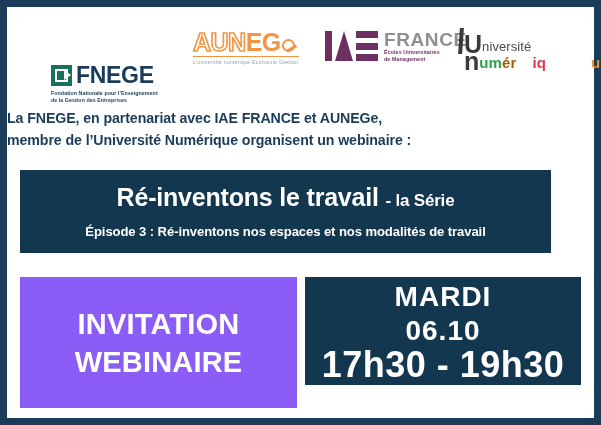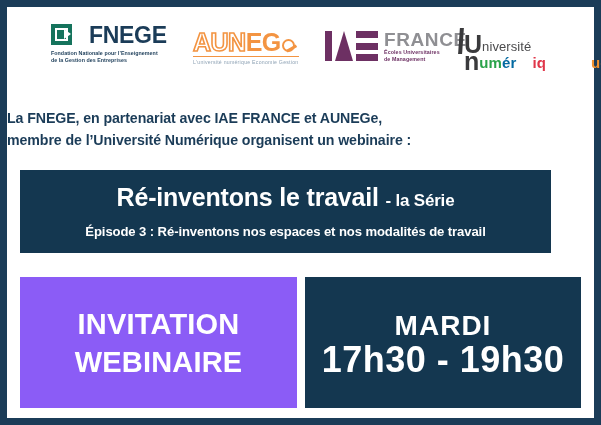--- a/index.html
+++ b/index.html
@@ -16,21 +16,21 @@
   }
 
   
   .logos{
     position:absolute;left:0;top:8px;width:587px;height:62px;
   }
   .logo{position:absolute;top:0;}
 
   
   .fnege{left:44px;top:9px;width:140px;}
-  .fnege-top{display:flex;gap:17px;}
+  .fnege-top{display:flex;align-items:center;gap:4px;margin-top:40px;}
   .fnege-mark{
     width:21px;height:21px;background:#15735c;position:relative;
   }
   .fnege-mark:after{
     content:"";position:absolute;left:4px;top:4px;
     width:13px;height:13px;border:2px solid #ffffff;box-sizing:border-box;
   }
   .fnege-mark:before{
     content:"";position:absolute;left:13px;top:5px;
     width:0;height:0;border-top:5px solid transparent;
@@ -96,21 +96,21 @@
   .unum-bigU, .unum-bigN{
     font-size:25px;font-weight:bold;color:#3a3a3c;line-height:20px;
   }
   .unum-bar{
     width:4px;height:26px;background:#3a3a3c;margin-right:1px;
     transform:skewX(-4deg);
   }
   .unum-r1 .rest{font-size:13px;color:#4b4b4d;line-height:14px;letter-spacing:0.1px;}
   .unum-r2{margin-top:-3px;margin-left:5px;}
   .unum-r2 .c{font-size:15px;font-weight:bold;line-height:16px;letter-spacing:0.1px;}
-  .c1{color:#2aa34a;} .c2{color:#0369a1;} .c3{color:#e0374a;margin-left:16px;} .c4{color:#f0922f;padding-left:45px;}
+  .c1{color:#2aa34a;} .c2{color:#a16207;} .c3{color:#e0374a;margin-left:16px;} .c4{color:#f0922f;padding-left:45px;}
 
   
   .intro{
     position:absolute;left:0;top:100px;width:587px;text-align:left;
     color:#1b3c58;font-size:14.2px;font-weight:bold;line-height:22px;
     letter-spacing:-0.1px;
   }
 
   
   .banner{
@@ -131,21 +131,21 @@
   .blocks{position:absolute;left:13px;top:270px;width:561px;height:131px;}
   .block-green{
     position:absolute;left:0;top:0;width:277px;height:131px;
     background:#8b5cf6;color:#ffffff;
     display:flex;flex-direction:column;align-items:center;justify-content:center;
   }
   .block-green div{
     font-size:29px;font-weight:bold;line-height:38px;letter-spacing:0.2px;
   }
   .block-navy{
-    position:absolute;left:285px;top:0;width:276px;height:131px;
+    position:absolute;left:285px;top:0;width:276px;height:108px;
     background:#143750;color:#ffffff;
     display:flex;flex-direction:column;align-items:center;justify-content:center;
   }
   .navy-l1{font-size:28px;font-weight:bold;line-height:34px;letter-spacing:1px;}
   .navy-l2{font-size:28px;font-weight:bold;line-height:34px;letter-spacing:1px;}
   .navy-l3{font-size:36px;font-weight:bold;line-height:34px;letter-spacing:0.5px;}
 </style>
 </head>
 <body>
 
@@ -222,17 +222,18 @@
     </div>
   </div>
 
   <div class="blocks">
     <div class="block-green">
       <div>INVITATION</div>
       <div>WEBINAIRE</div>
     </div>
     <div class="block-navy">
       <div class="navy-l1">MARDI</div>
+      <div class="navy-l2">06.10</div>
       <div class="navy-l3">17h30 - 19h30</div>
     </div>
   </div>
 
 </div>
 
 </body></html>

